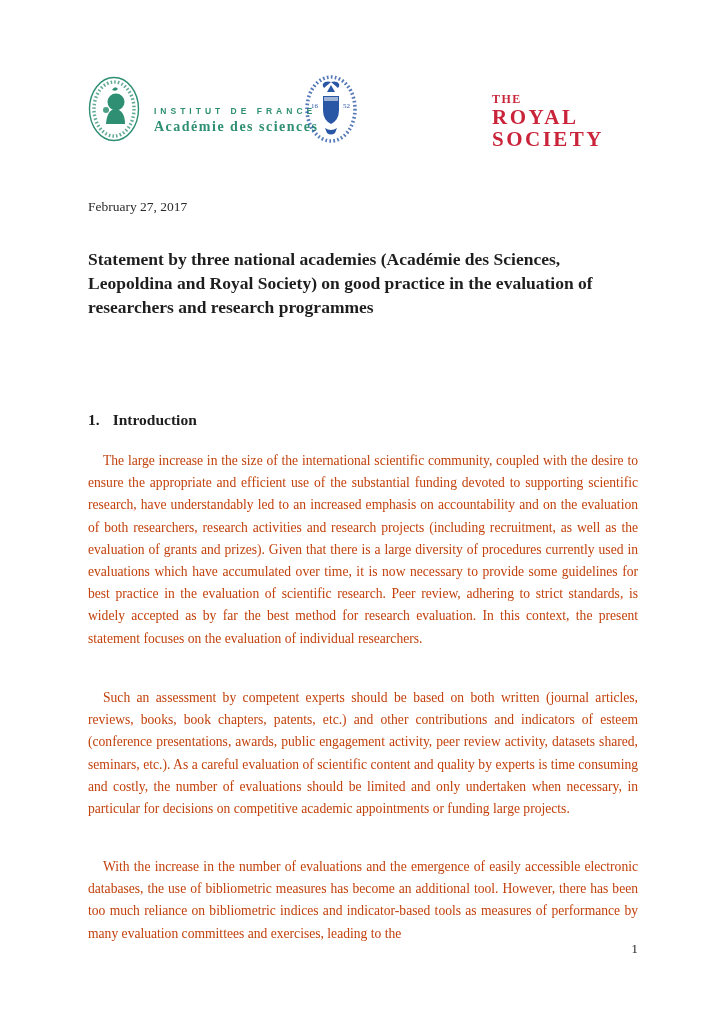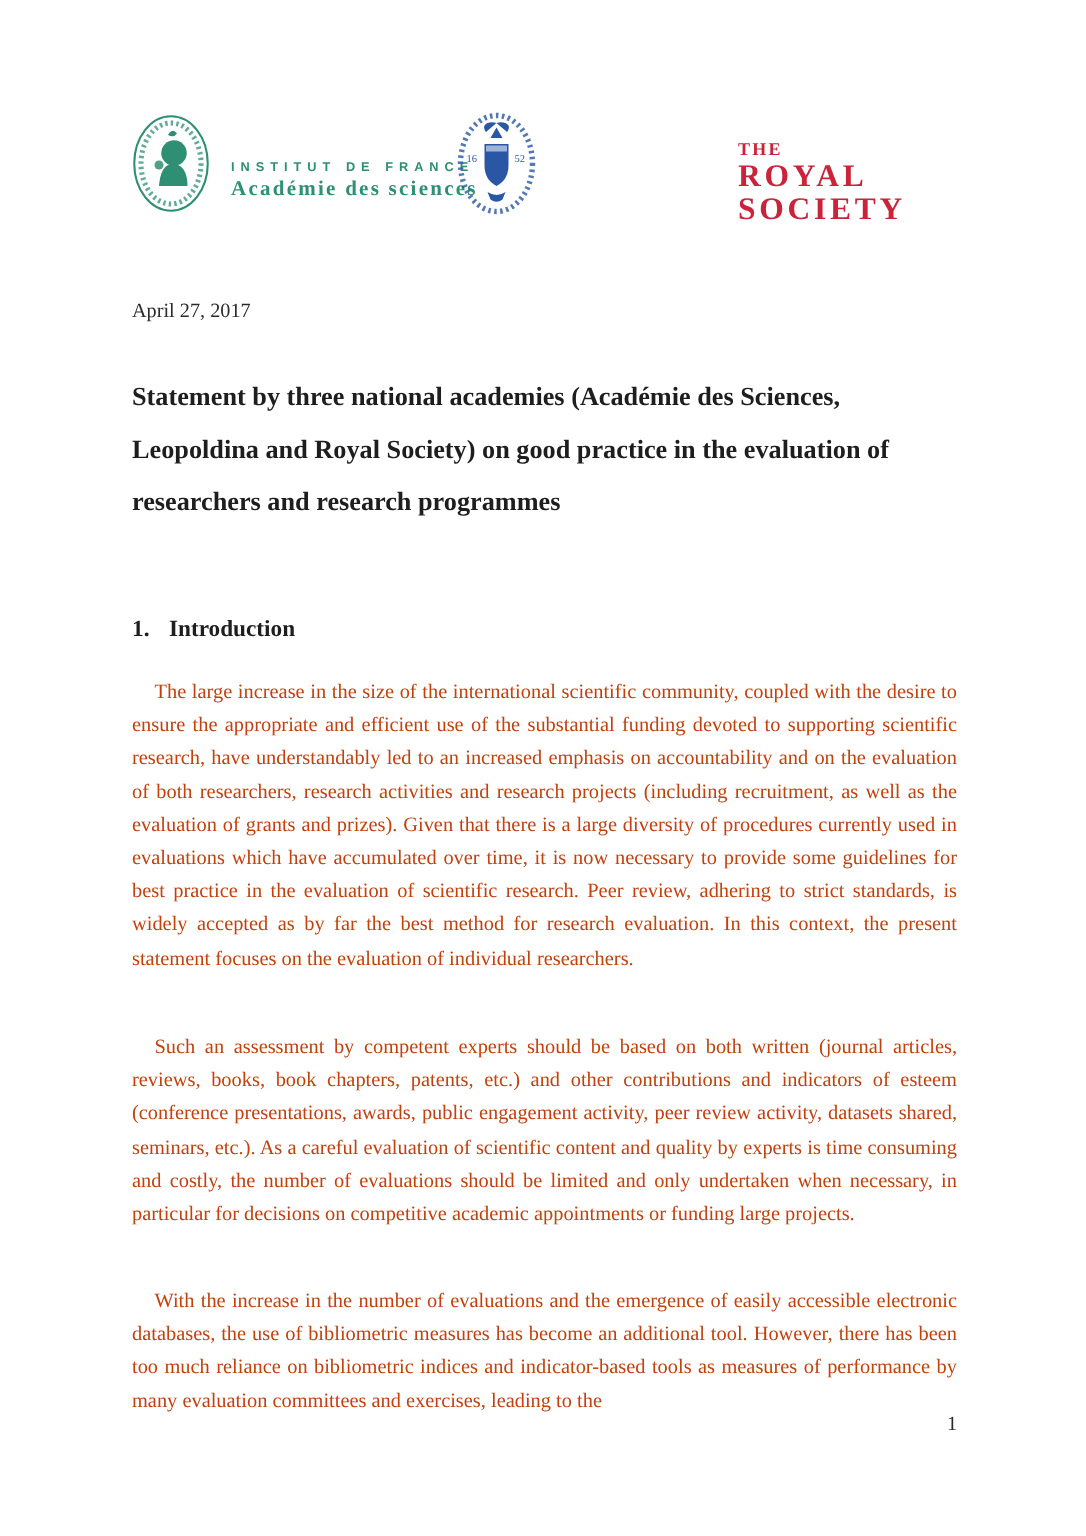--- a/index.html
+++ b/index.html
@@ -53,21 +53,21 @@
     font-size: 21px; font-weight: bold; letter-spacing: 2.5px; line-height: 22px;
   }
 
   
   .doc-date {
     position: absolute; left: 88px; top: 199px;
     font-size: 13.5px; color: #2b2b2b;
   }
   .doc-title {
     position: absolute; left: 88px; top: 247px; width: 556px;
-    font-size: 17.5px; font-weight: bold; line-height: 35px;
+    font-size: 17.5px; font-weight: bold; line-height: 24px;
     color: #1e1e1e; text-align: left;
   }
   .section-heading {
     position: absolute; left: 88px; top: 411px;
     font-size: 15.5px; font-weight: bold; color: #1e1e1e;
   }
   .section-heading .sec-num { margin-right: 13px; }
 
   .para {
     position: absolute; left: 88px; width: 550px;
@@ -115,21 +115,21 @@
       <path d="M22 56 q6 4 12 0 l-2 5 q-4 3 -8 0 Z" fill="#2a57a5"></path>
     </svg>
   </div>
 
   <div class="logo-royal logo" style="display:block;margin-top:19px;">
     <div class="royal-line1">THE</div>
     <div class="royal-line2">ROYAL</div>
     <div class="royal-line3">SOCIETY</div>
   </div>
 
-  <div class="doc-date">April 27, 2017</div>
+  <div class="doc-date">February 27, 2017</div>
 
   <h1 class="doc-title">Statement by three national academies (Académie des Sciences, Leopoldina and Royal Society) on good practice in the evaluation of researchers and research programmes</h1>
 
   <h2 class="section-heading"><span class="sec-num">1.</span><span>Introduction</span></h2>
 
   <p class="para para-1">The large increase in the size of the international scientific community, coupled with the desire to ensure the appropriate and efficient use of the substantial funding devoted to supporting scientific research, have understandably led to an increased emphasis on accountability and on the evaluation of both researchers, research activities and research projects (including recruitment, as well as the evaluation of grants and prizes). Given that there is a large diversity of procedures currently used in evaluations which have accumulated over time, it is now necessary to provide some guidelines for best practice in the evaluation of scientific research. Peer review, adhering to strict standards, is widely accepted as by far the best method for research evaluation. In this context, the present statement focuses on the evaluation of individual researchers.</p>
   <p class="para para-2">Such an assessment by competent experts should be based on both written (journal articles, reviews, books, book chapters, patents, etc.) and other contributions and indicators of esteem (conference presentations, awards, public engagement activity, peer review activity, datasets shared, seminars, etc.). As a careful evaluation of scientific content and quality by experts is time consuming and costly, the number of evaluations should be limited and only undertaken when necessary, in particular for decisions on competitive academic appointments or funding large projects.</p>
   <p class="para para-3">With the increase in the number of evaluations and the emergence of easily accessible electronic databases, the use of bibliometric measures has become an additional tool. However, there has been too much reliance on bibliometric indices and indicator-based tools as measures of performance by many evaluation committees and exercises, leading to the</p>
 
   <div class="page-number">1</div>

